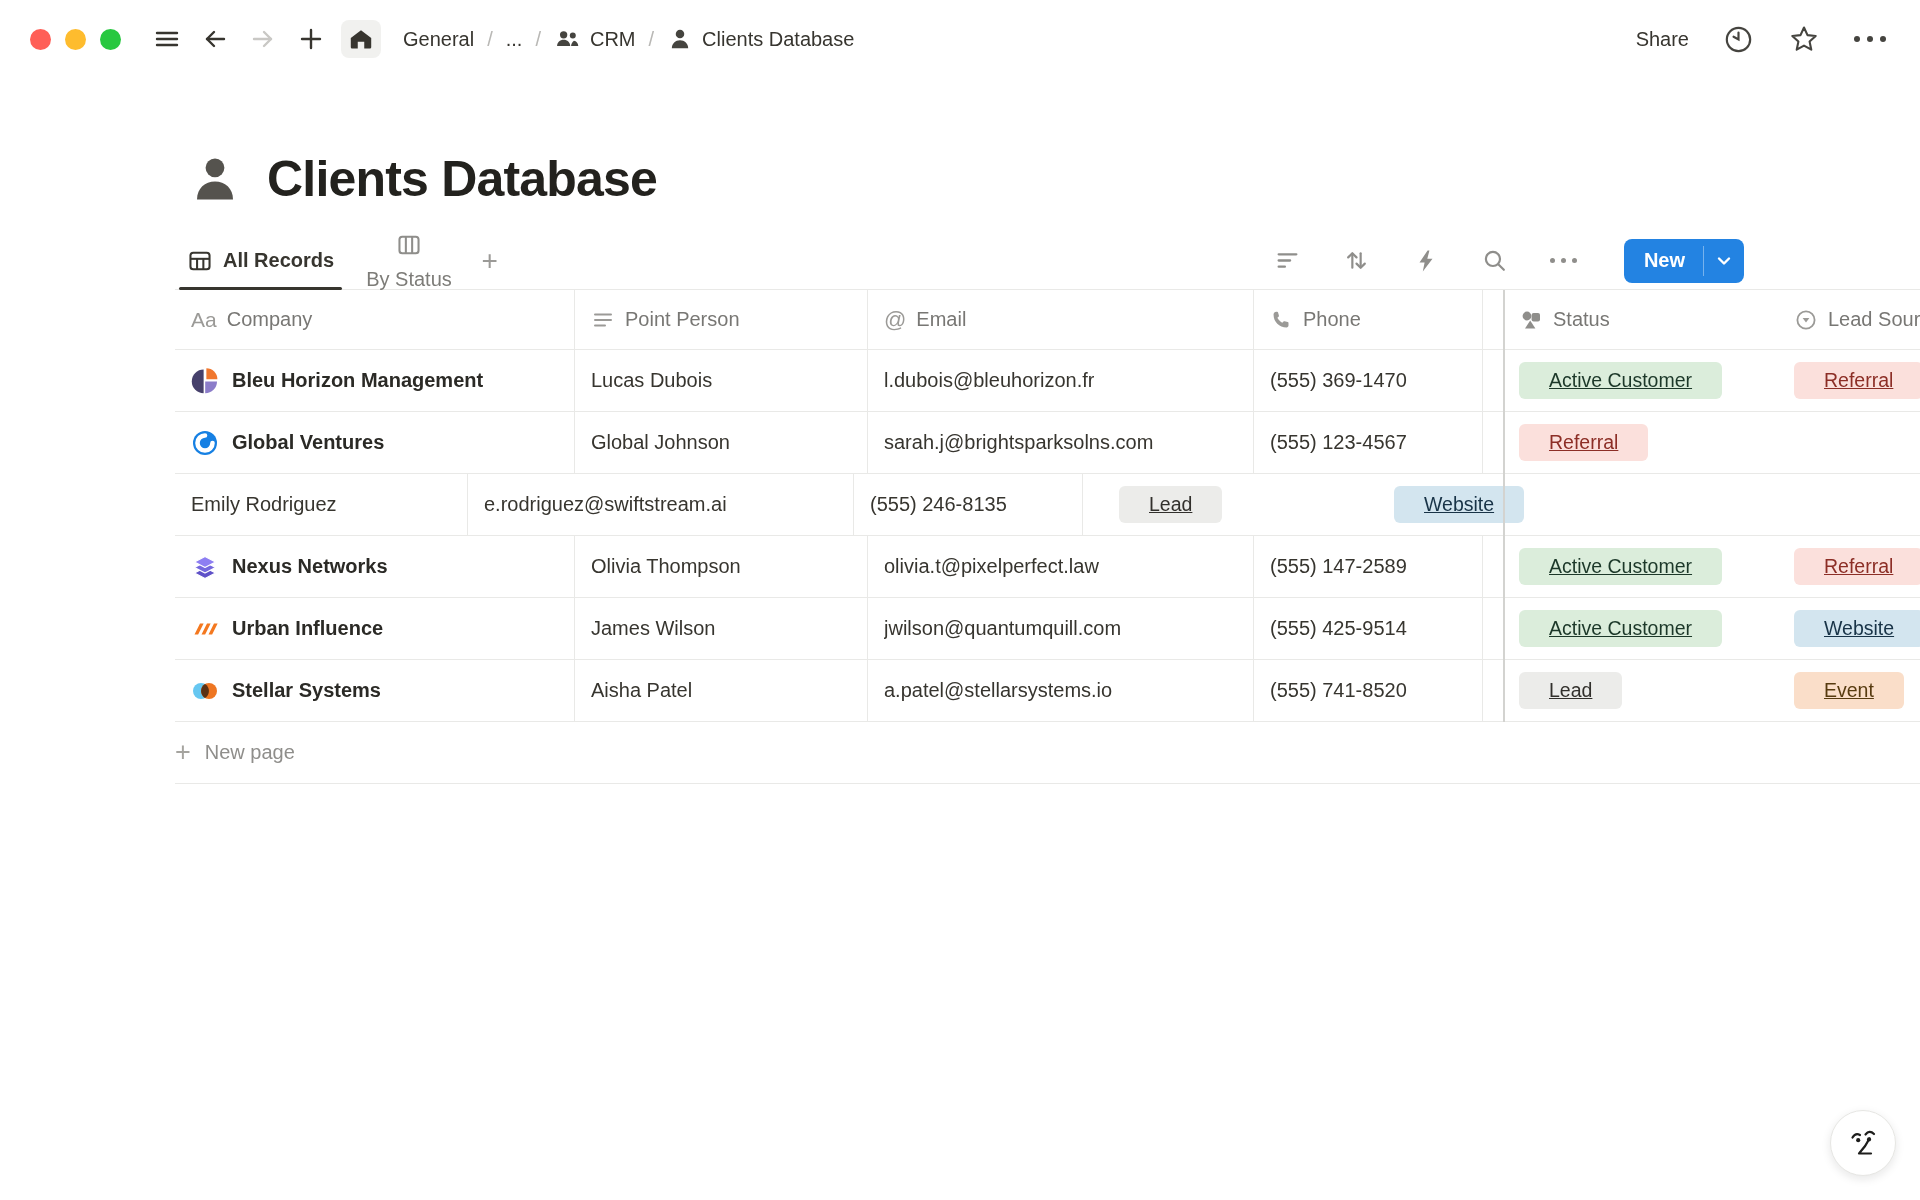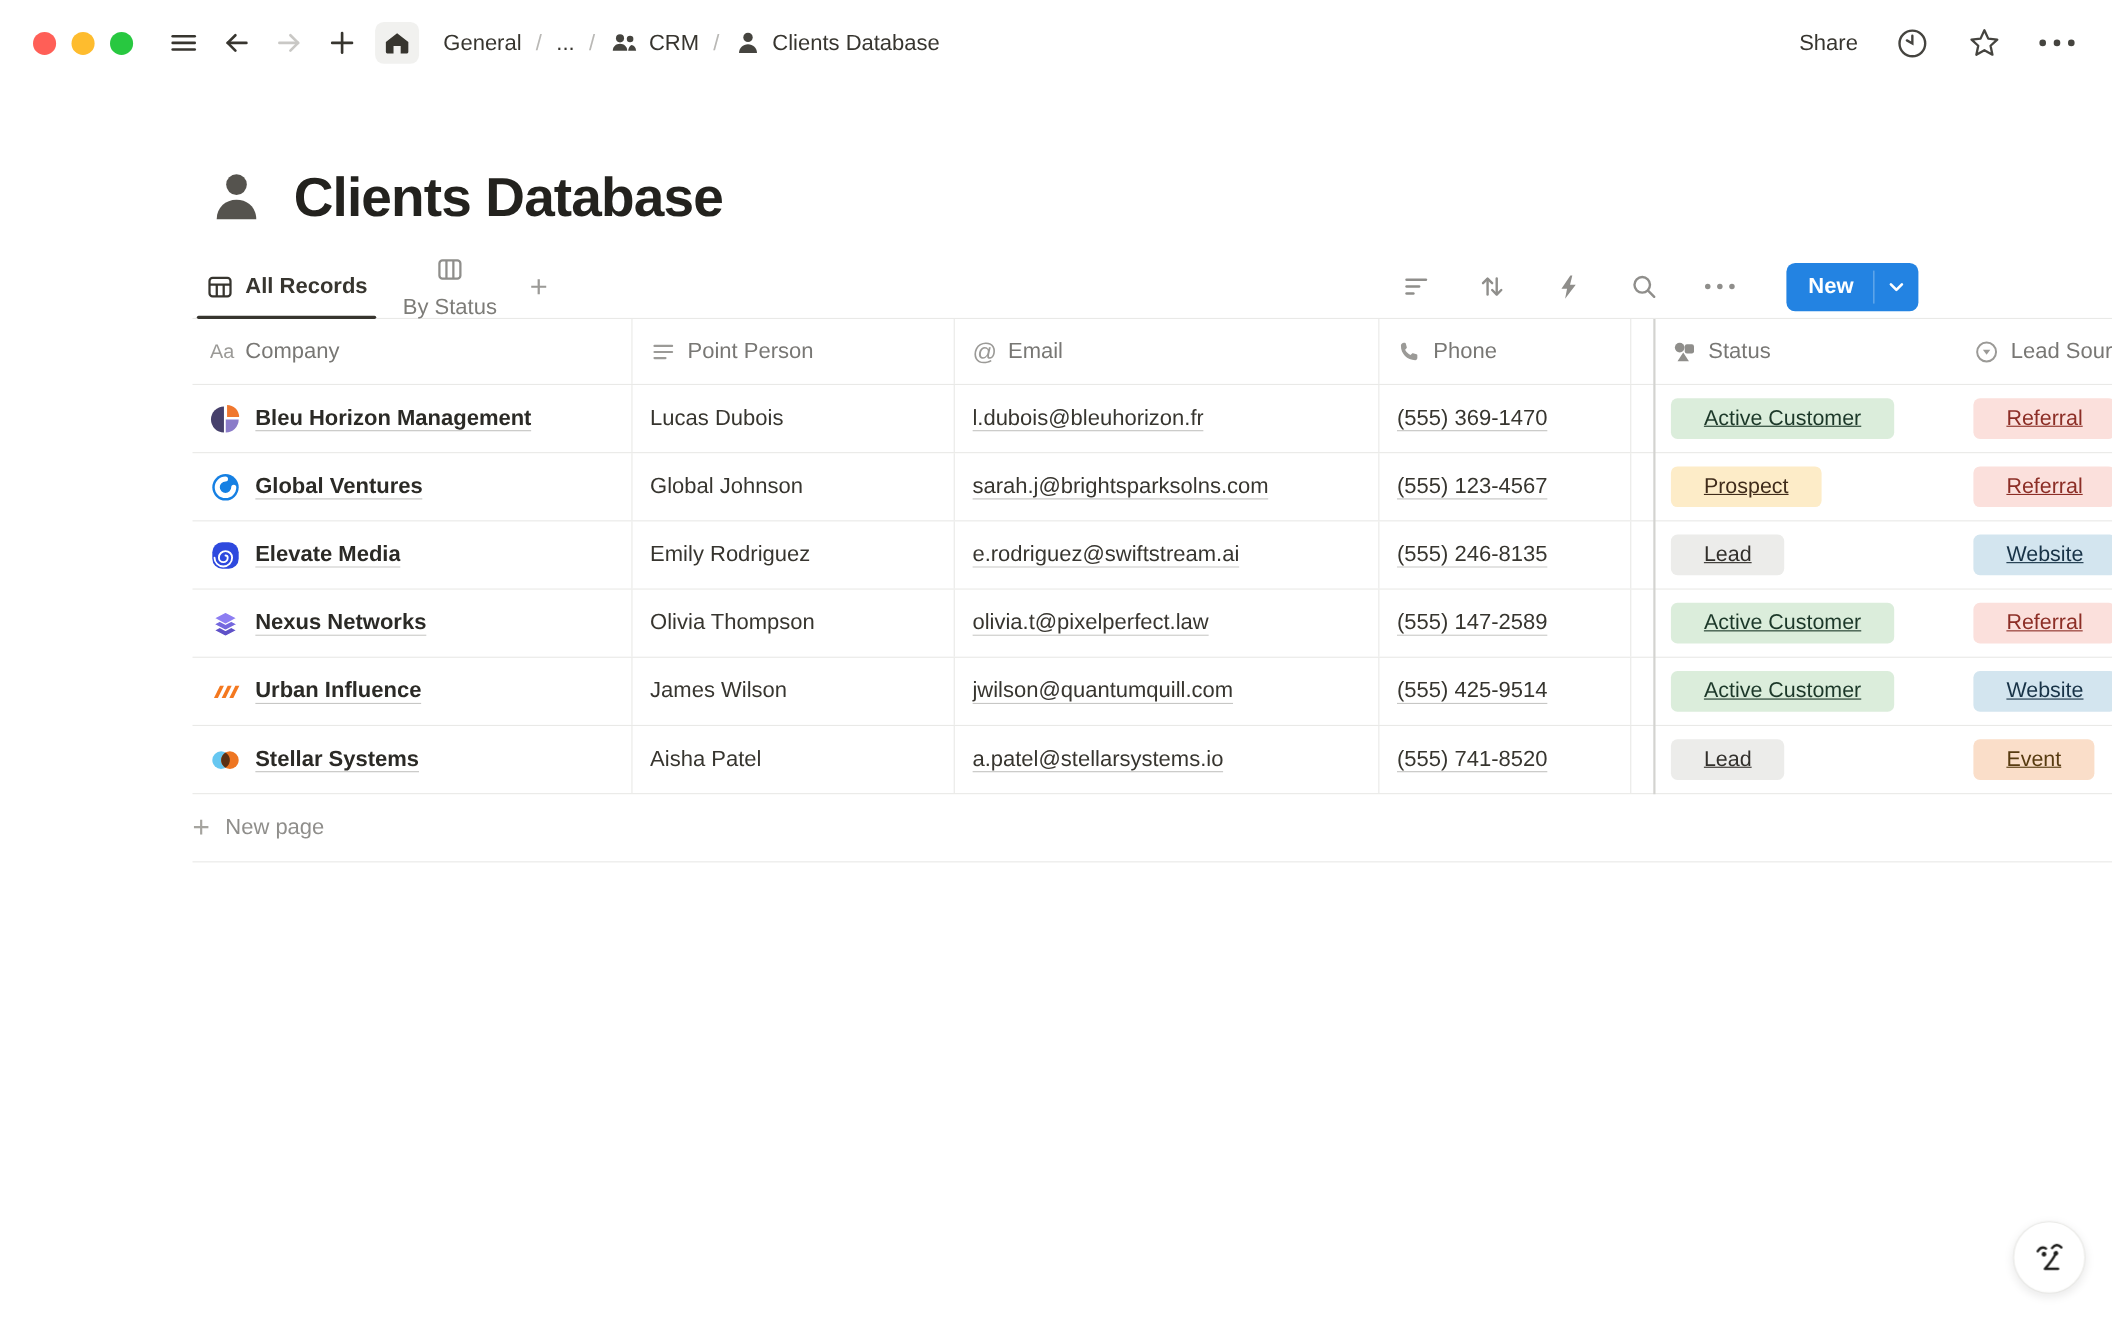--- a/index.html
+++ b/index.html
@@ -49,21 +49,21 @@
   .col-company { width: 400px; border-right: 1px solid #E9E9E7; }
   .col-person  { width: 293px; border-right: 1px solid #E9E9E7; }
   .col-email   { width: 386px; border-right: 1px solid #E9E9E7; }
   .col-phone   { width: 229px; border-right: 1px solid #E9E9E7; }
   .col-spacer  { width: 20px; padding: 0; }
   .col-status  { width: 275px; }
   .col-lead    { flex: 1 1 auto; min-width: 0; }
   .edge-line { position: absolute; left: 1328px; top: 0; width: 2px; height: 432px; background: #D3D3D0; }
   .hlabel { display: flex; align-items: center; gap: 10px; font-size: 20px; }
   .hicon { color: #9B9A97; display: grid; place-items: center; flex: none; }
-  .aa { font-size: 18px; color: #9B9A97; }
+  .aa { font-size: 21px; color: #9B9A97; }
   .at { font-size: 22px; color: #9B9A97; }
   .cellline { font-size: 20px; color: #37352F; overflow: hidden; text-overflow: ellipsis; }
   .uline { text-decoration: underline; text-decoration-color: rgba(55,53,47,0.28); text-decoration-thickness: 1.5px; text-underline-offset: 5px; }
   .company-name { font-weight: 700; color: #2B2A26; }
   .logo { width: 28px; height: 28px; margin-right: 13px; flex: none; display: grid; place-items: center; }
   .badge { display: inline-flex; align-items: center; height: 37px; padding: 0 30px; border-radius: 6px; font-size: 19.5px; white-space: nowrap; text-decoration: underline; }
   .newpage-row { display: flex; align-items: center; gap: 14px; height: 62px; border-bottom: 1px solid #E9E9E7; color: #8F8E8B; font-size: 20px; cursor: pointer; }
   .newpage-row .plus { font-size: 27px; color: #A5A49F; line-height: 1; }
   
   .ai-fab { position: fixed; right: 24px; bottom: 24px; width: 66px; height: 66px; border-radius: 50%;
@@ -361,38 +361,26 @@
     <div class="cell col-person">
       <span class="cellline">Global Johnson</span>
     </div>
     <div class="cell col-email">
       <span class="cellline uline">sarah.j@brightsparksolns.com</span>
     </div>
     <div class="cell col-phone">
       <span class="cellline uline">(555) 123-4567</span>
     </div>
     <div class="cell col-spacer"></div>
-    <div class="cell col-status">
-      <span class="badge" style="background: rgb(253, 236, 200); color: rgb(64, 44, 27);">Prospect</span>
-    </div>
     <div class="cell col-lead">
       <span class="badge" style="background: rgb(251, 224, 220); color: rgb(140, 46, 38);">Referral</span>
     </div>
   </div>
 
   <div class="trow">
-    <div class="cell col-company">
-      <span class="logo">
-              <svg width="28" height="28" viewBox="0 0 28 28">
-                <rect x="2" y="2" width="24" height="24" rx="9" fill="#2E49DE"></rect>
-                <path d="M14 14 a2 2 0 0 1 2 2 a4 4 0 0 1 -8 0 a6 6 0 0 1 12 0 a8 8 0 0 1 -16 0" stroke="#fff" stroke-width="1.7" fill="none" stroke-linecap="round"></path>
-              </svg>
-            </span>
-      <span class="cellline uline company-name">Elevate Media</span>
-    </div>
     <div class="cell col-person">
       <span class="cellline">Emily Rodriguez</span>
     </div>
     <div class="cell col-email">
       <span class="cellline uline">e.rodriguez@swiftstream.ai</span>
     </div>
     <div class="cell col-phone">
       <span class="cellline uline">(555) 246-8135</span>
     </div>
     <div class="cell col-spacer"></div>

